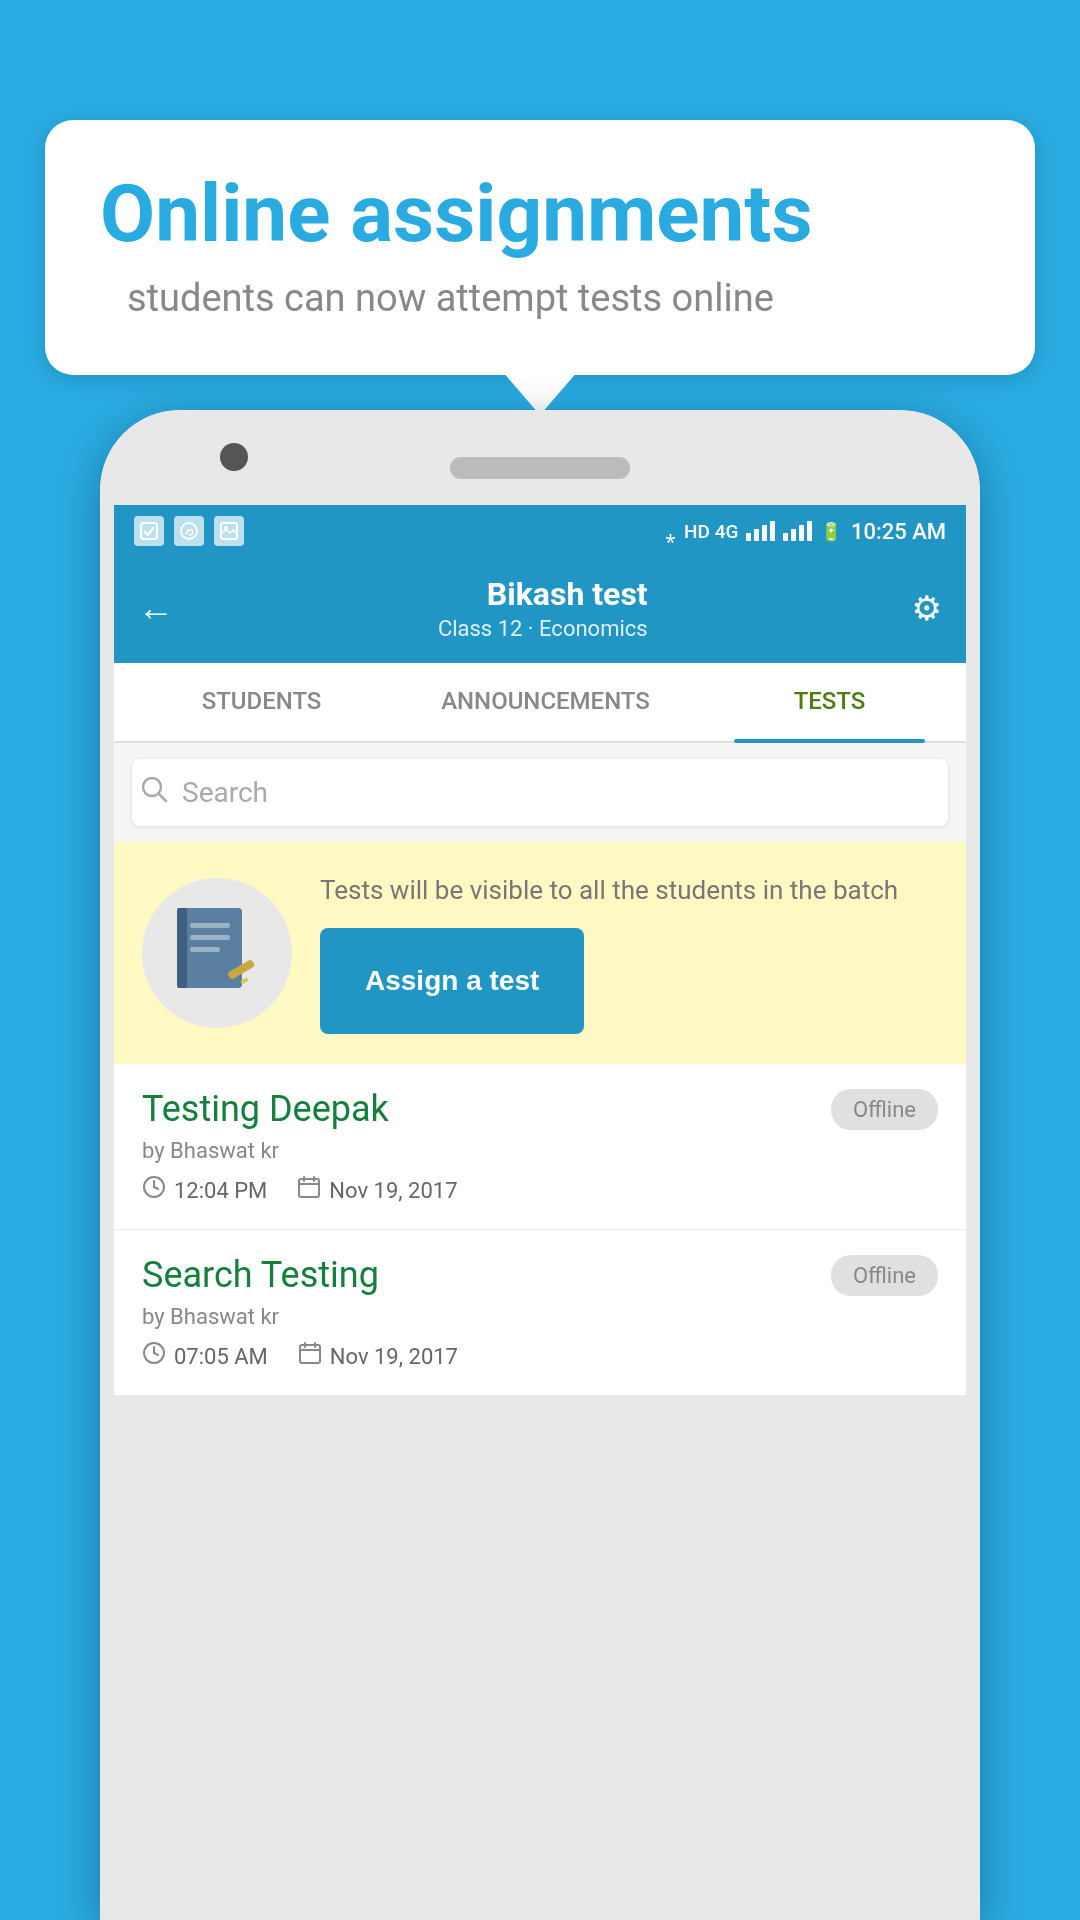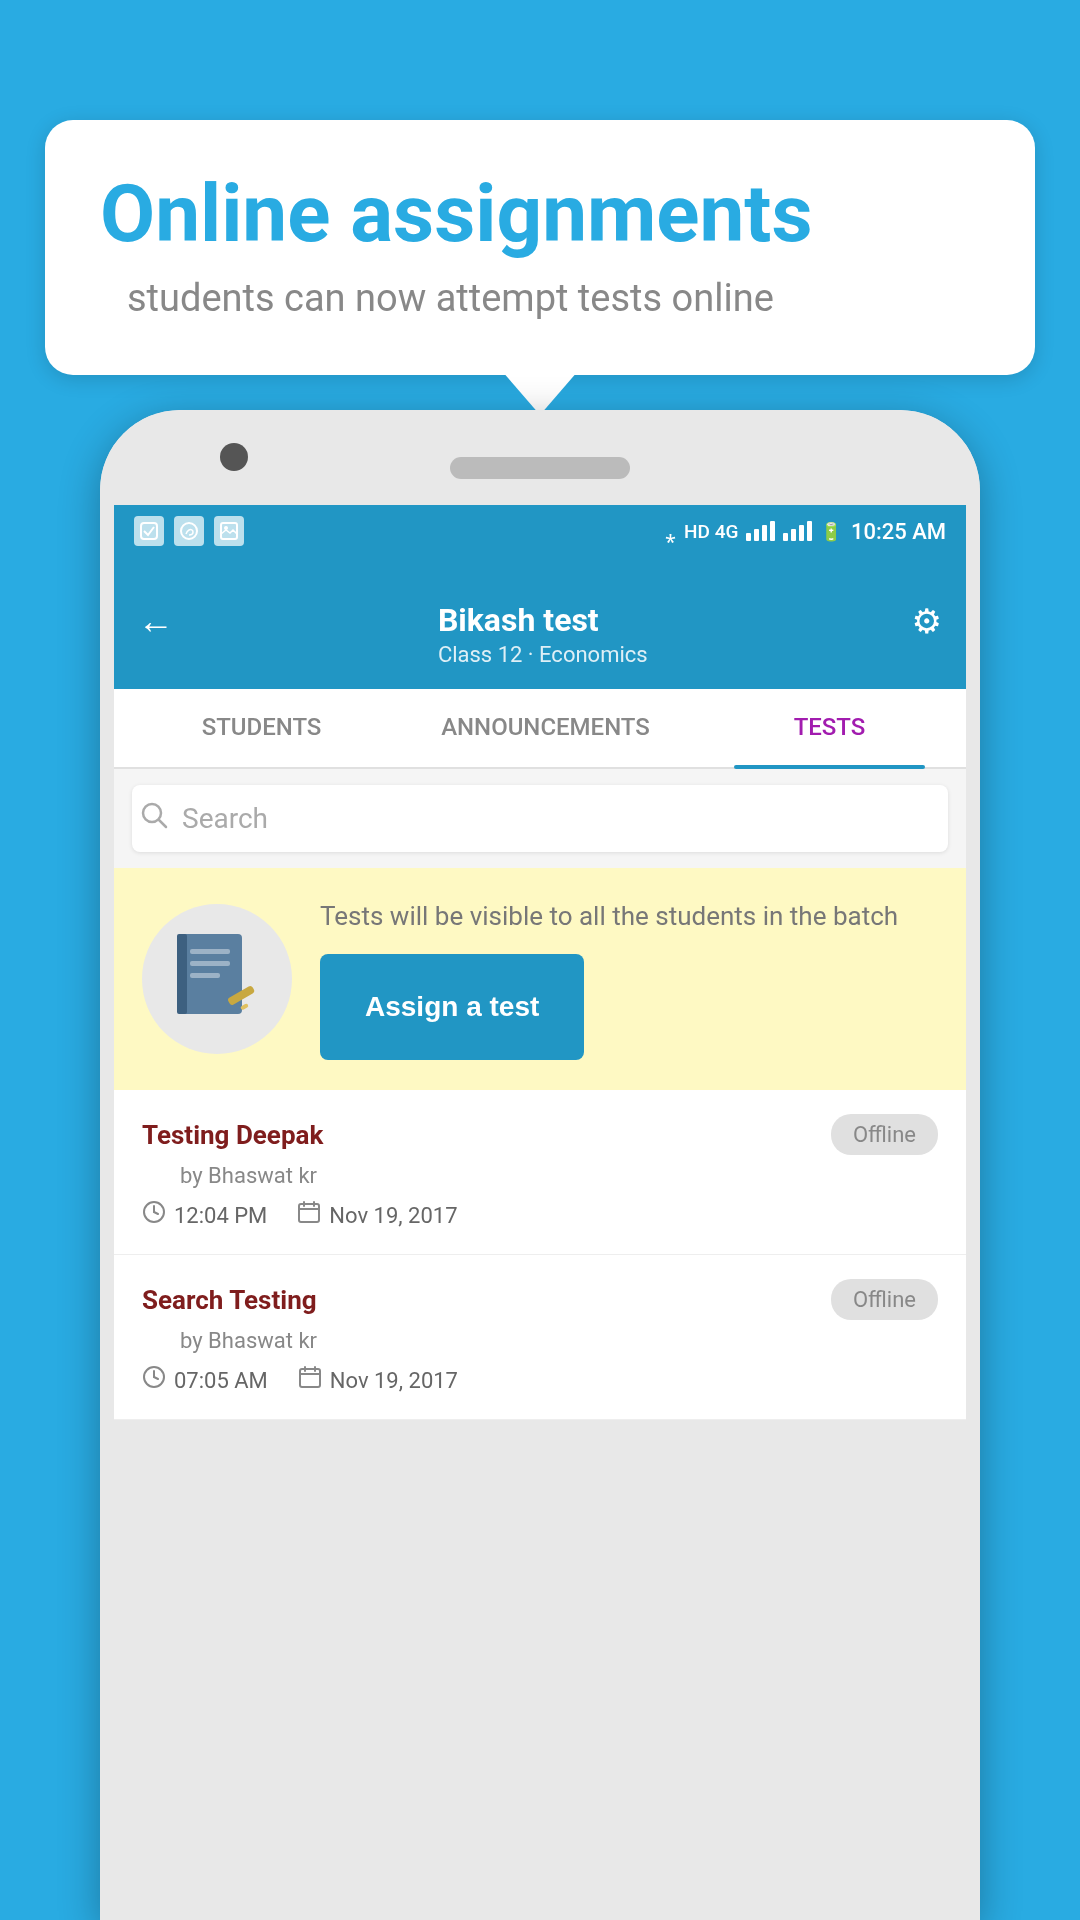--- a/index.html
+++ b/index.html
@@ -158,22 +158,21 @@
       justify-content: space-between;
     }
 
     .back-arrow {
       color: white;
       font-size: 36px;
       cursor: pointer;
     }
 
     .header-center {
-      text-align: left;
-      margin-top: 26px;
+      text-align: right;
     }
 
     .header-title {
       color: white;
       font-size: 32px;
       font-weight: 700;
     }
 
     .header-subtitle {
       color: rgba(255,255,255,0.85);
@@ -199,21 +198,21 @@
       padding: 24px 10px 26px;
       font-size: 24px;
       font-weight: 500;
       color: #888;
       cursor: pointer;
       position: relative;
       margin-left: 11px;
     }
 
     .tab.active {
-      color: #a21caf;
+      color: #4d7c0f;
     }
 
     .tab.active::after {
       content: '';
       position: absolute;
       bottom: -2px;
       left: 15%;
       right: 15%;
       height: 4px;
       background: #2196C4;
@@ -307,38 +306,37 @@
     }
 
     .test-item-header {
       display: flex;
       align-items: center;
       justify-content: space-between;
       margin-bottom: 8px;
     }
 
     .test-name {
-      font-size: 26px;
-      font-weight: 700;
-      color: #7f1d1d;
+      font-size: 36px;
+      font-weight: 400;
+      color: #15803d;
     }
 
     .offline-badge {
       background: #e0e0e0;
       color: #888;
       border-radius: 20px;
       padding: 8px 22px;
       font-size: 22px;
     }
 
     .test-author {
       font-size: 22px;
       color: #888;
       margin-bottom: 12px;
-      margin-left: 38px;
     }
 
     .test-meta {
       display: flex;
       align-items: center;
       gap: 30px;
     }
 
     .meta-item {
       display: flex;

